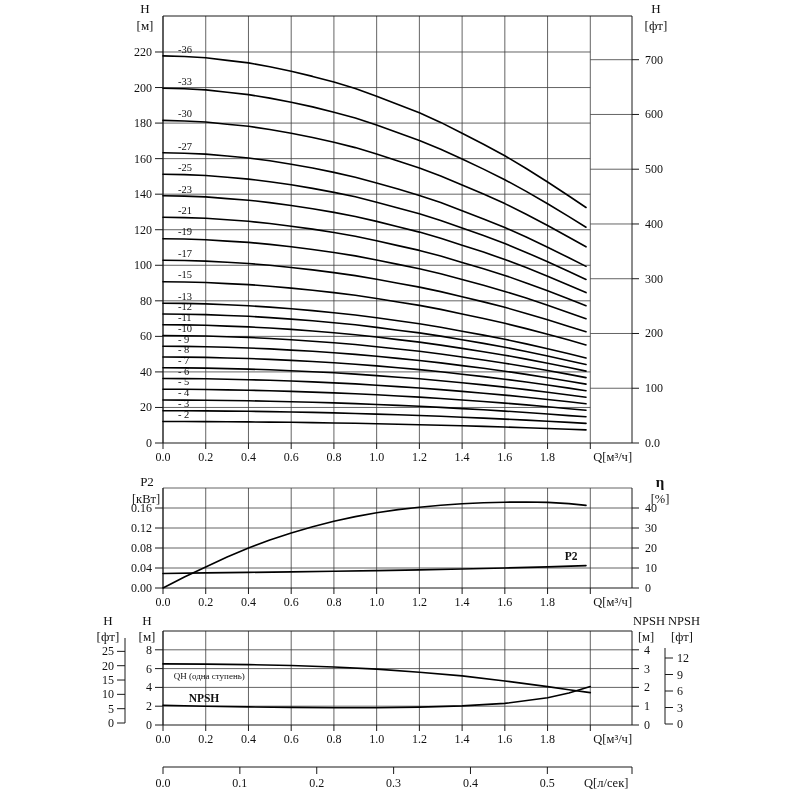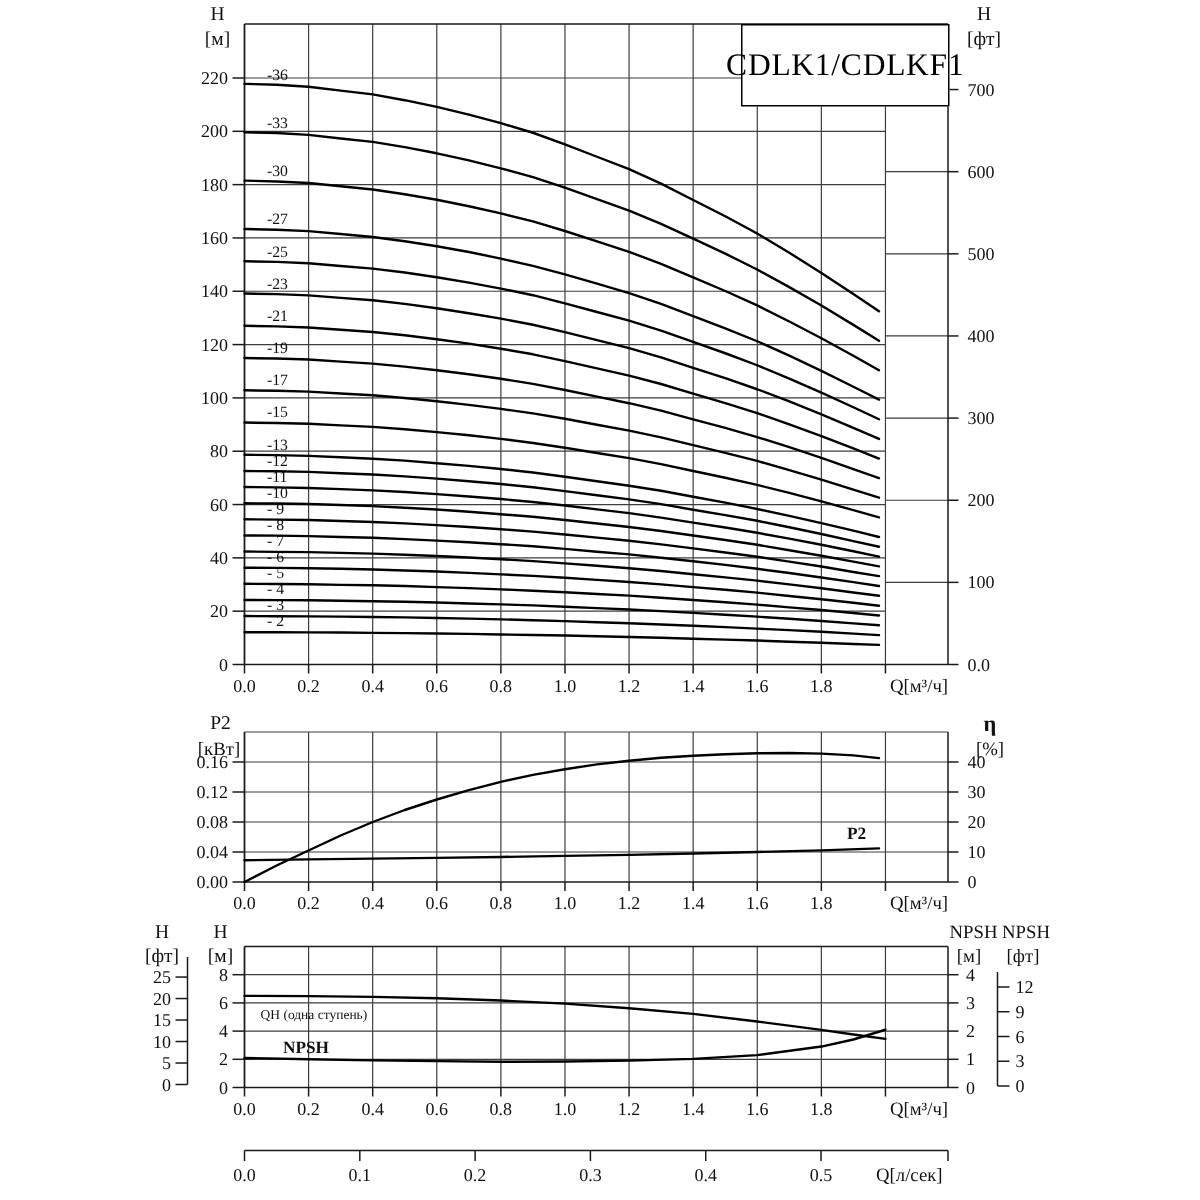--- a/index.html
+++ b/index.html
@@ -342,16 +342,13 @@
         <line x1="393.61" y1="767" x2="393.61" y2="774" stroke="#1a1a1a" stroke-width="1"></line>
         <text x="393.61" y="787" font-size="12" text-anchor="middle">0.3</text>
         <line x1="470.48" y1="767" x2="470.48" y2="774" stroke="#1a1a1a" stroke-width="1"></line>
         <text x="470.48" y="787" font-size="12" text-anchor="middle">0.4</text>
         <line x1="547.35" y1="767" x2="547.35" y2="774" stroke="#1a1a1a" stroke-width="1"></line>
         <text x="547.35" y="787" font-size="12" text-anchor="middle">0.5</text>
         <line x1="632" y1="767" x2="632" y2="774" stroke="#1a1a1a" stroke-width="1"></line>
         <text x="584" y="787" font-size="12.5" text-anchor="start">Q[л/сек]</text>
       </g>
     </svg>
-  <div id="title-box">
-    <span>CDLK1/CDLKF1</span>
-  </div>
 </div>
 
 </body></html>

